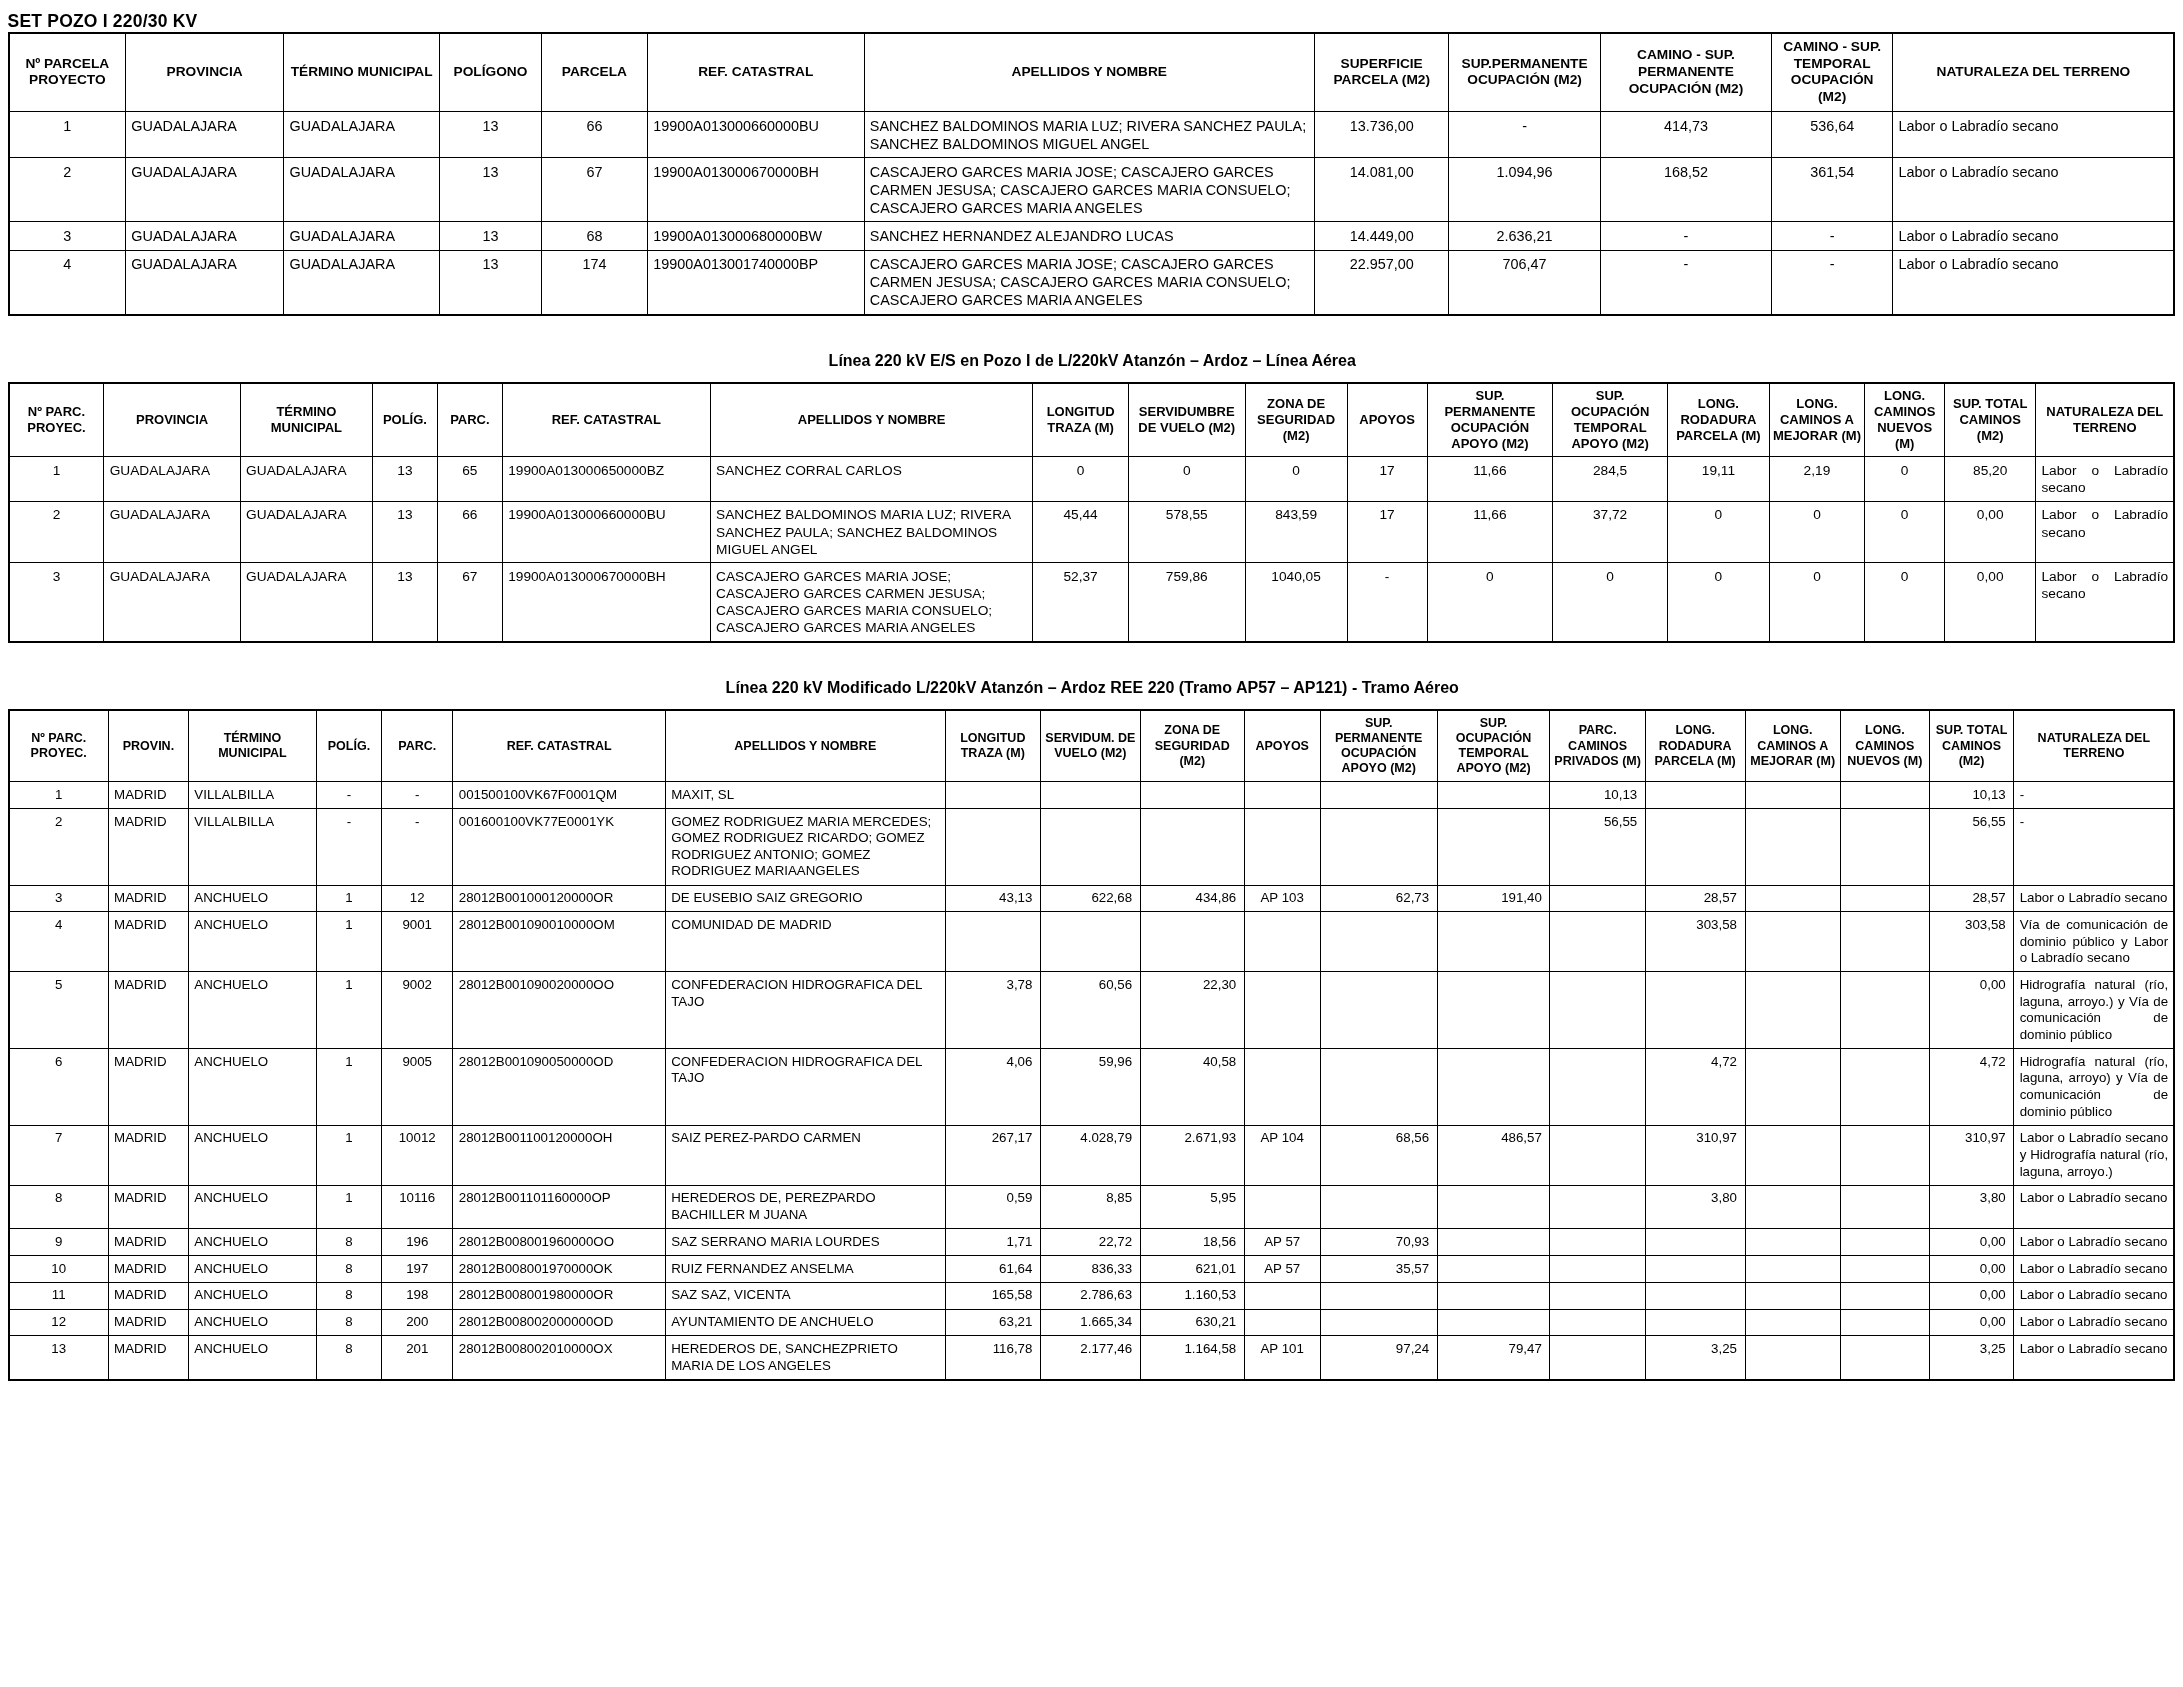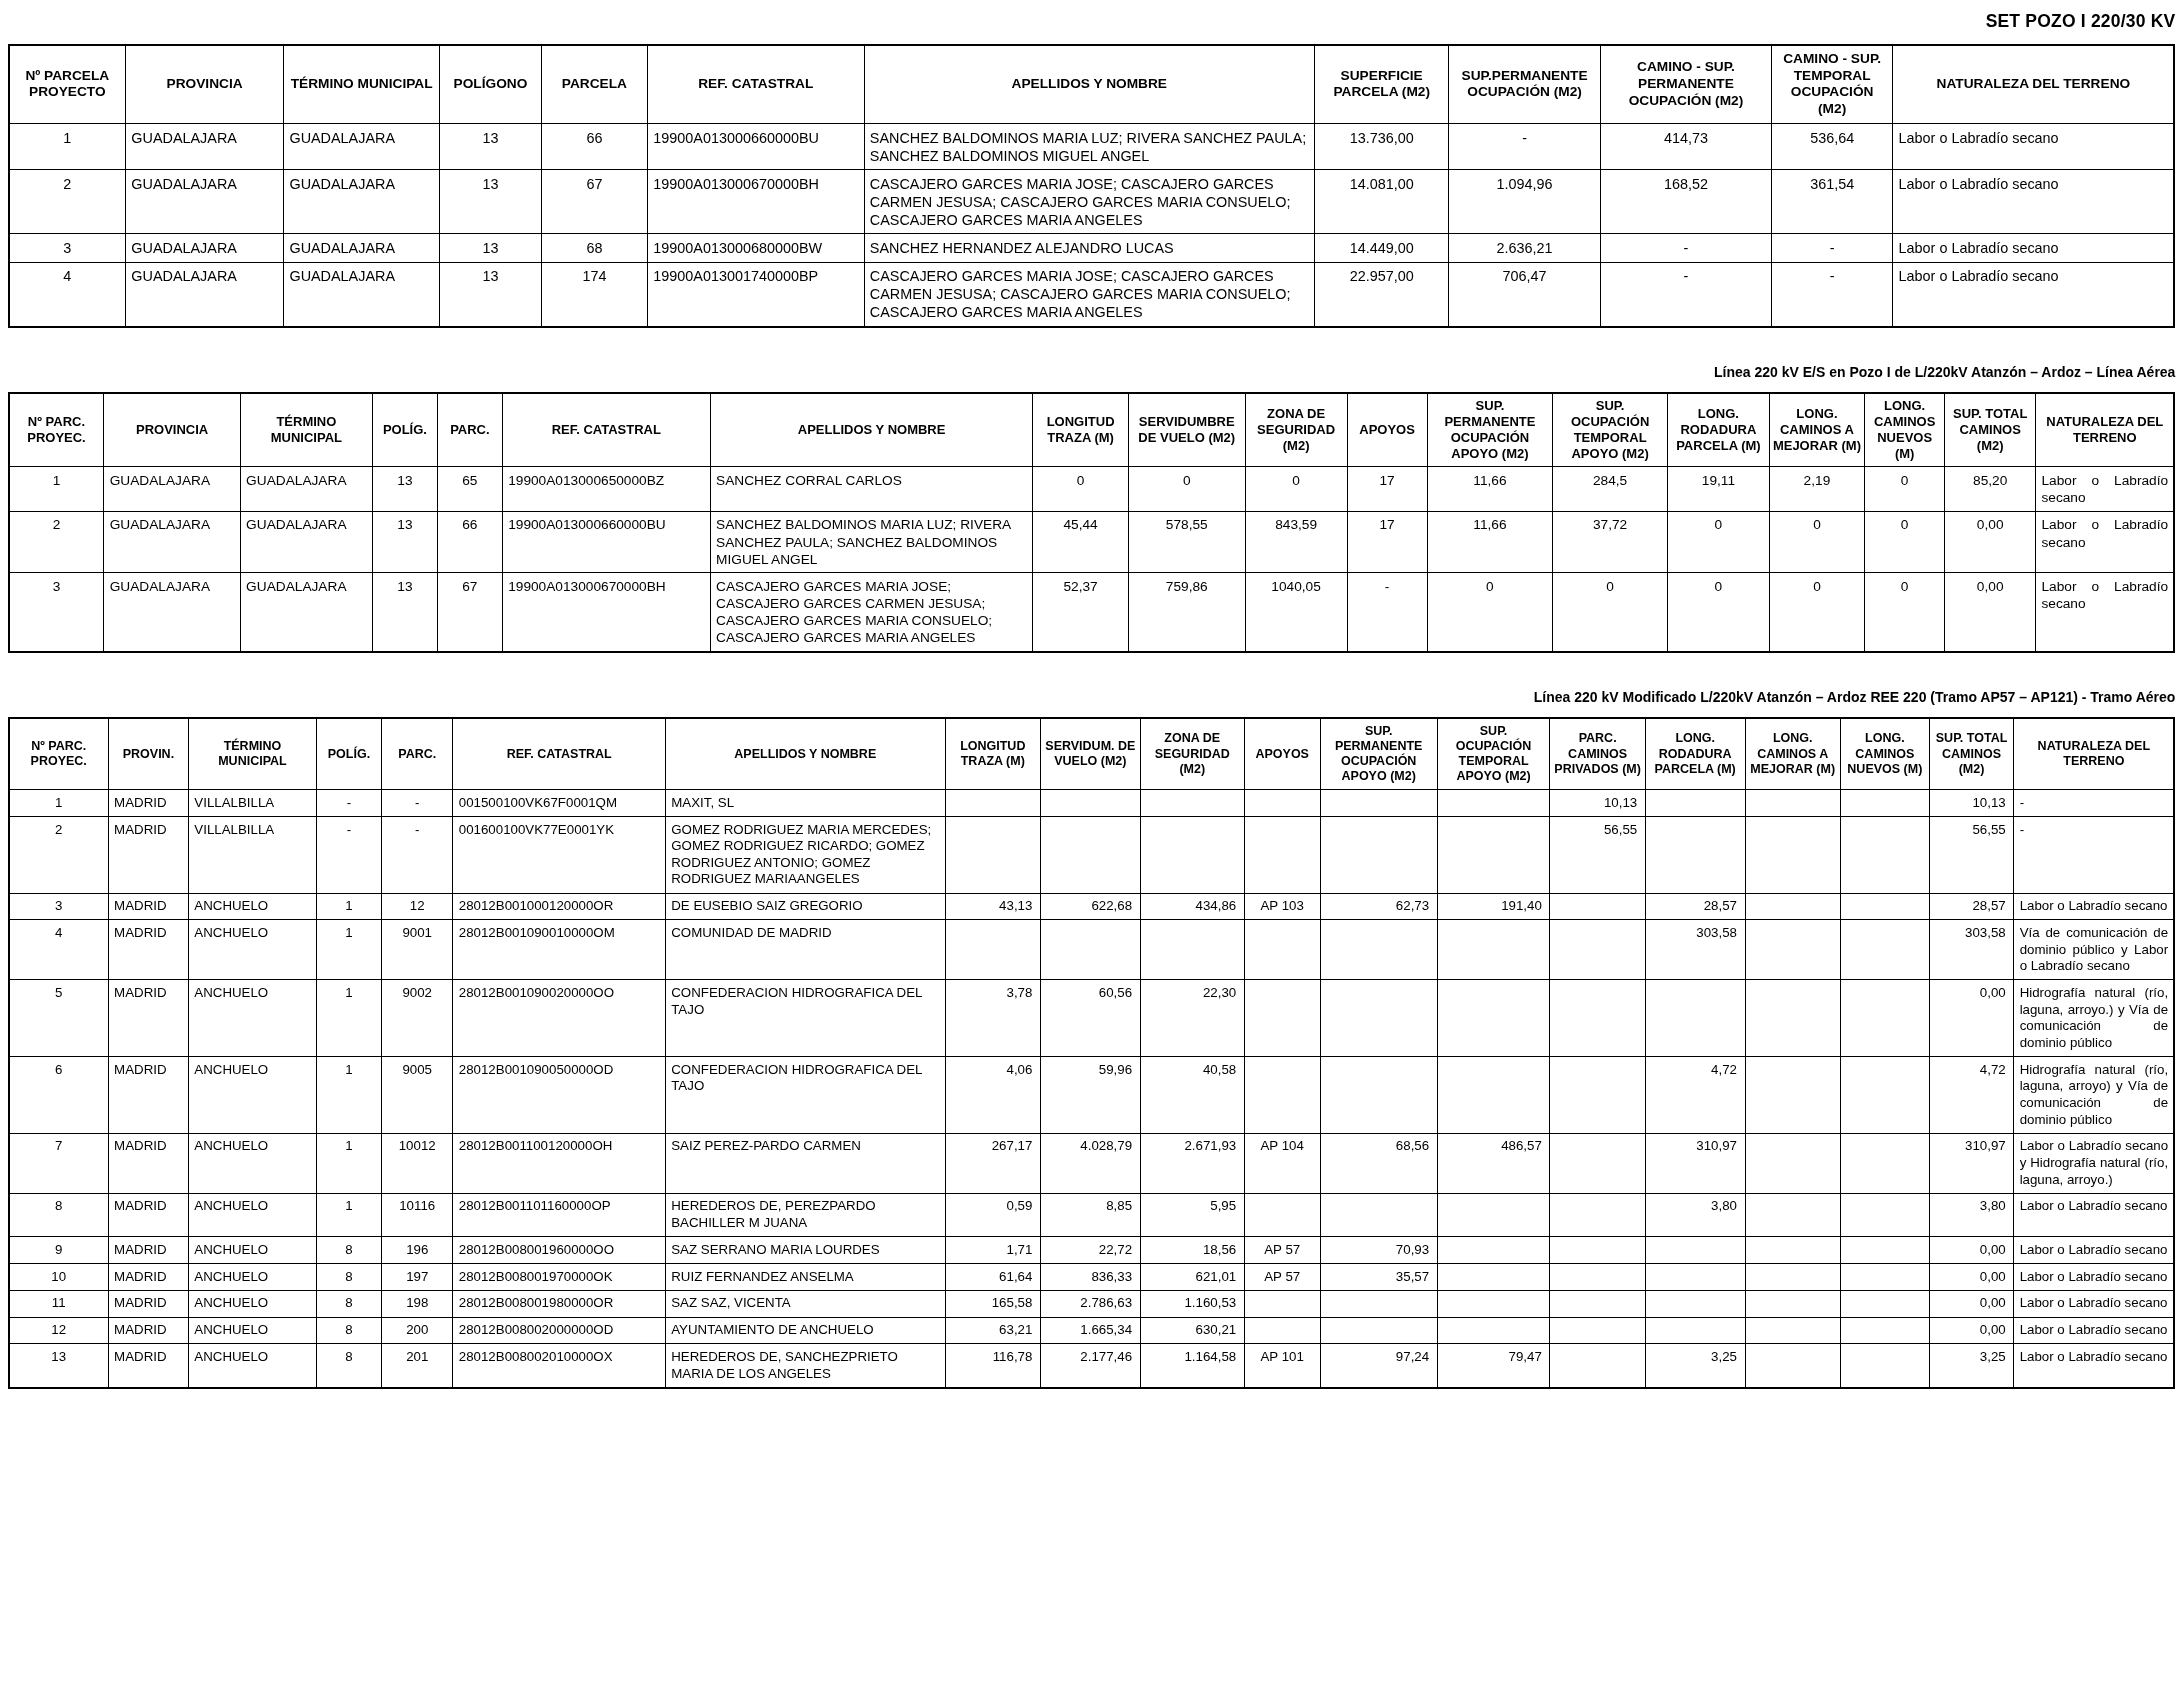--- a/index.html
+++ b/index.html
@@ -6,29 +6,28 @@
   html, body { background: #ffffff; }
   body {
     width: 2183px;
     height: 1688px;
     color: #000;
     font-family: "Liberation Sans", sans-serif;
     padding: 10.6px 7.6px 7.6px 7.6px;
     overflow: hidden;
   }
   .title-center {
-    text-align: right;
+    text-align: left;
     font-size: 17.5px;
     font-weight: bold;
-    margin-bottom: 12px;
     letter-spacing: 0.2px;
   }
   .title-left {
-    text-align: right;
-    font-size: 14px;
+    text-align: center;
+    font-size: 16px;
     font-weight: bold;
     margin: 36px 0 12px 1.5px;
   }
   table {
     width: 100%;
     border-collapse: collapse;
     table-layout: fixed;
     border: 2.3px solid #000;
   }
   th, td {

